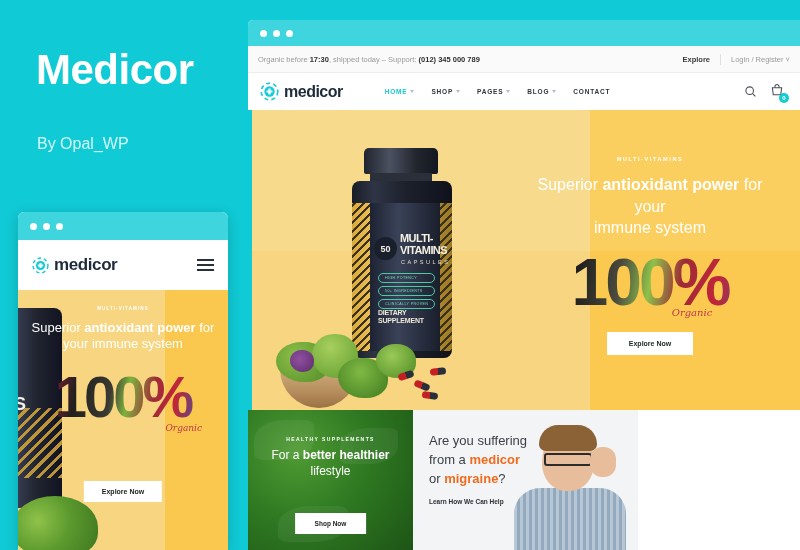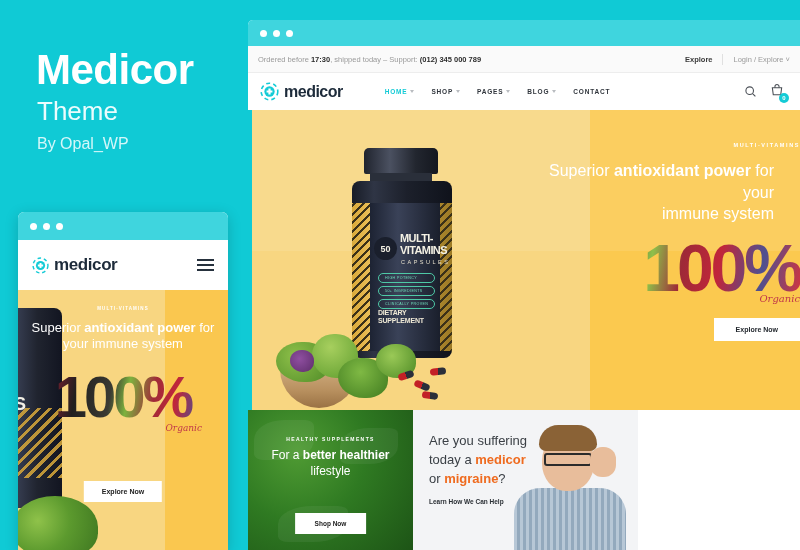--- a/index.html
+++ b/index.html
@@ -80,21 +80,21 @@
   .nav-icons { margin-left: auto; display: flex; align-items: center; gap: 13px; padding-right: 4px; }
   .cart-wrap { position: relative; }
   .cart-badge { position: absolute; right: -5px; bottom: -2px; background: #14cbd6; color: #fff; font-size: 6px;
       font-weight: bold; border-radius: 50%; width: 10px; height: 10px; display: flex; align-items: center; justify-content: center; }
 
   
   .hero { position: relative; height: 300px; overflow: hidden;
       background: linear-gradient(90deg,#f8d681 0%, #f8d681 62%, #fbc94f 62%, #fbc94f 100%); }
   .hero-band { position:absolute; left:0; top:0; width:100%; height:47%; background: rgba(255,255,255,.10); }
   .hero-left-teal { position:absolute; left:0; top:0; width:4px; height:100%; background:#10cad5; }
-  .hero-right { position: absolute; right: 0; top: 4px; width: 300px; height: 100%; text-align: right; padding-top: 28px; }
+  .hero-right { position: absolute; right: 0; top: 18px; width: 300px; height: 100%; text-align: center; padding-top: 28px; }
   .eyebrow { font-size: 5.5px; letter-spacing: 1.6px; color: #ffffff; font-weight: 600; }
   .hero-head { margin-top: 12px; font-size: 16px; color: #fff; font-weight: 300; line-height: 1.35; padding: 0 26px; }
   .hero-head b { font-weight: bold; }
   .hundred { margin-top: 10px; font-size: 66px; font-weight: bold; line-height: 1; letter-spacing: -3px;
       background: linear-gradient(100deg,#c7263c 0%,#a12033 12%,#1f1e1d 26%,#4a4a3e 40%,#8ec04a 50%,#9e2a37 60%,#c1263a 72%,#4f5090 86%,#d2343f 100%);
       -webkit-background-clip: text; background-clip: text; color: transparent; }
   .organic { margin-top: -8px; margin-left: 84px; font-size: 10px; color: #c1394a; font-family: "DejaVu Serif", serif; font-style: italic; }
   .explore-btn { margin-top: 14px; display: inline-block; background: #fff; color: #23282e; font-size: 7px;
       font-weight: bold; padding: 8px 22px; cursor: pointer; }
 
@@ -159,21 +159,20 @@
   .jar-sub { position: absolute; left: 6px; top: 46px; color: #ffe7b0; font-size: 4px; font-weight: bold; line-height: 1.5; }
   .jar-band { position: absolute; left: 0; bottom: 6px; width: 100%; height: 12px; background: rgba(255,255,255,.22); }
   .jar-band-t { position:absolute; left:0; right:0; text-align:center; color:#7a3310; font-size:4px; font-weight:bold; top:2px; }
 </style>
 </head>
 <body>
 
 <div id="stage">
 
   <div class="promo-title">Medicor</div>
-  <div class="promo-sub">Theme</div>
   <div class="promo-by">By Opal_WP</div>
 
   <div class="mobile-card">
     <div class="mobile-chrome">
       <span class="mdot"></span>
       <span class="mdot"></span>
       <span class="mdot"></span>
     </div>
     <div class="mobile-nav">
       <div class="m-logo">
@@ -207,26 +206,26 @@
 
   <div class="browser">
     <div class="b-chrome">
       <span class="b-dot"></span>
       <span class="b-dot"></span>
       <span class="b-dot"></span>
     </div>
 
     <div class="topbar">
       <div>
-        <span>Ordered before </span><b>17:30</b><span>, shipped today – Support: </span><b>(012) 345 000 789</b>
+        <span>Organic before </span><b>17:30</b><span>, shipped today – Support: </span><b>(012) 345 000 789</b>
       </div>
       <div class="topbar-right">
         <span class="wl">Explore</span>
         <span class="sep"></span>
-        <span class="lr"><span>Login / Explore</span> ˅</span>
+        <span class="lr"><span>Login / Register</span> ˅</span>
       </div>
     </div>
 
     <div class="mainnav">
       <div class="logo">
         <svg width="19" height="19" viewBox="0 0 24 24">
           <circle cx="12" cy="12" r="10.5" fill="none" stroke="#14cbd6" stroke-width="2" stroke-dasharray="5 4"></circle>
           <path d="M12 5.5 A6.5 6.5 0 0 1 18.5 12 A6.5 6.5 0 0 1 12 18.5 A6.5 6.5 0 0 1 5.5 12 A6.5 6.5 0 0 1 12 5.5 Z" fill="#14cbd6"></path>
           <path d="M10.6 8.3h2.8v2.3h2.3v2.8h-2.3v2.3h-2.8v-2.3H8.3v-2.8h2.3z" fill="#ffffff"></path>
         </svg>
@@ -342,21 +341,21 @@
       <div class="card c2">
         <div class="person">
           <div class="p-body"></div>
           <div class="p-head"></div>
           <div class="p-hair"></div>
           <div class="p-glass"></div>
           <div class="p-hand"></div>
         </div>
         <div class="c2-head">
           <div>Are you suffering</div>
-          <div><span>today a </span><b>medicor</b></div>
+          <div><span>from a </span><b>medicor</b></div>
           <div><span>or </span><b>migraine</b><span>?</span></div>
         </div>
         <div class="c2-link">Learn How We Can Help</div>
       </div>
 
 
     </div>
   </div>
 </div>
 

